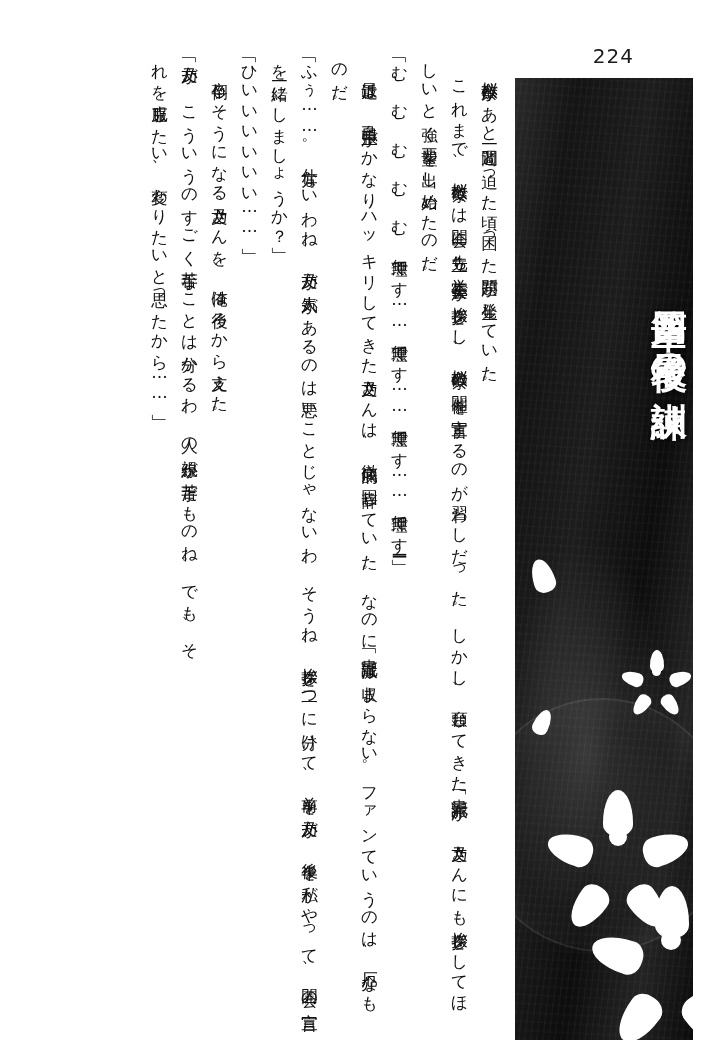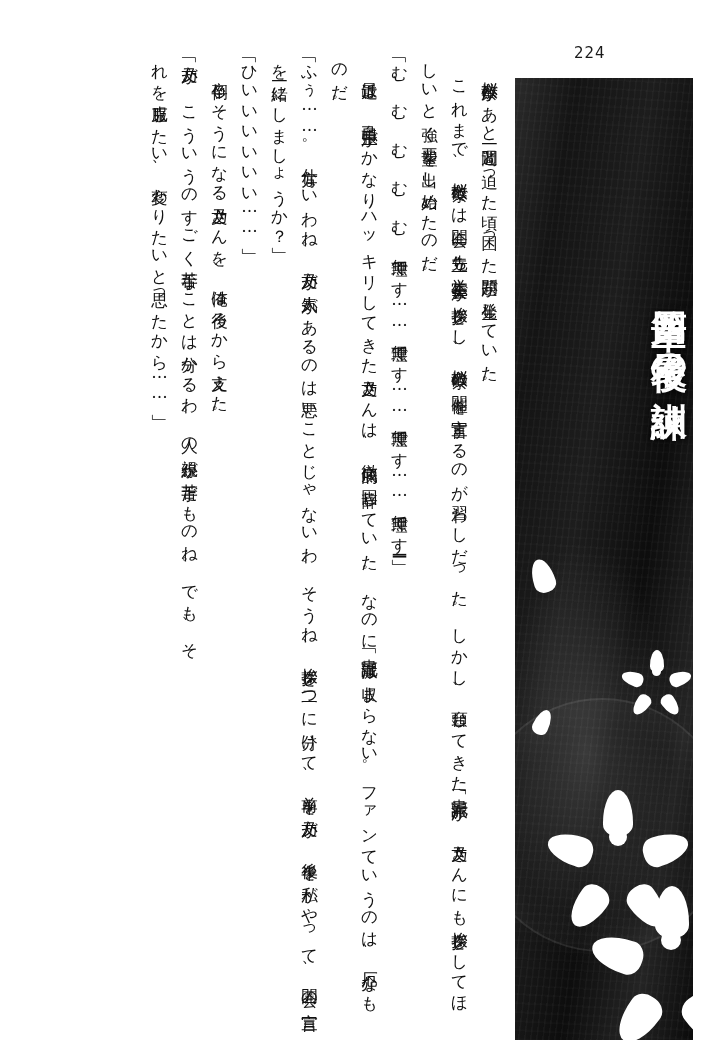--- a/index.html
+++ b/index.html
@@ -15,23 +15,23 @@
     overflow: hidden;
     font-family: "DejaVu Serif", "Liberation Serif", serif;
   }
 
   
   .page-number {
     position: absolute;
     top: 44px;
     left: 574px;
     width: 60px;
-    text-align: left;
+    text-align: right;
     font-family: "DejaVu Sans", "Liberation Sans", sans-serif;
-    font-size: 15px;
+    font-size: 20px;
     color: #1a1a1a;
     letter-spacing: 1px;
   }
 
   
   .chapter-banner {
     position: absolute;
     top: 78px;
     left: 515px;
     width: 178px;

